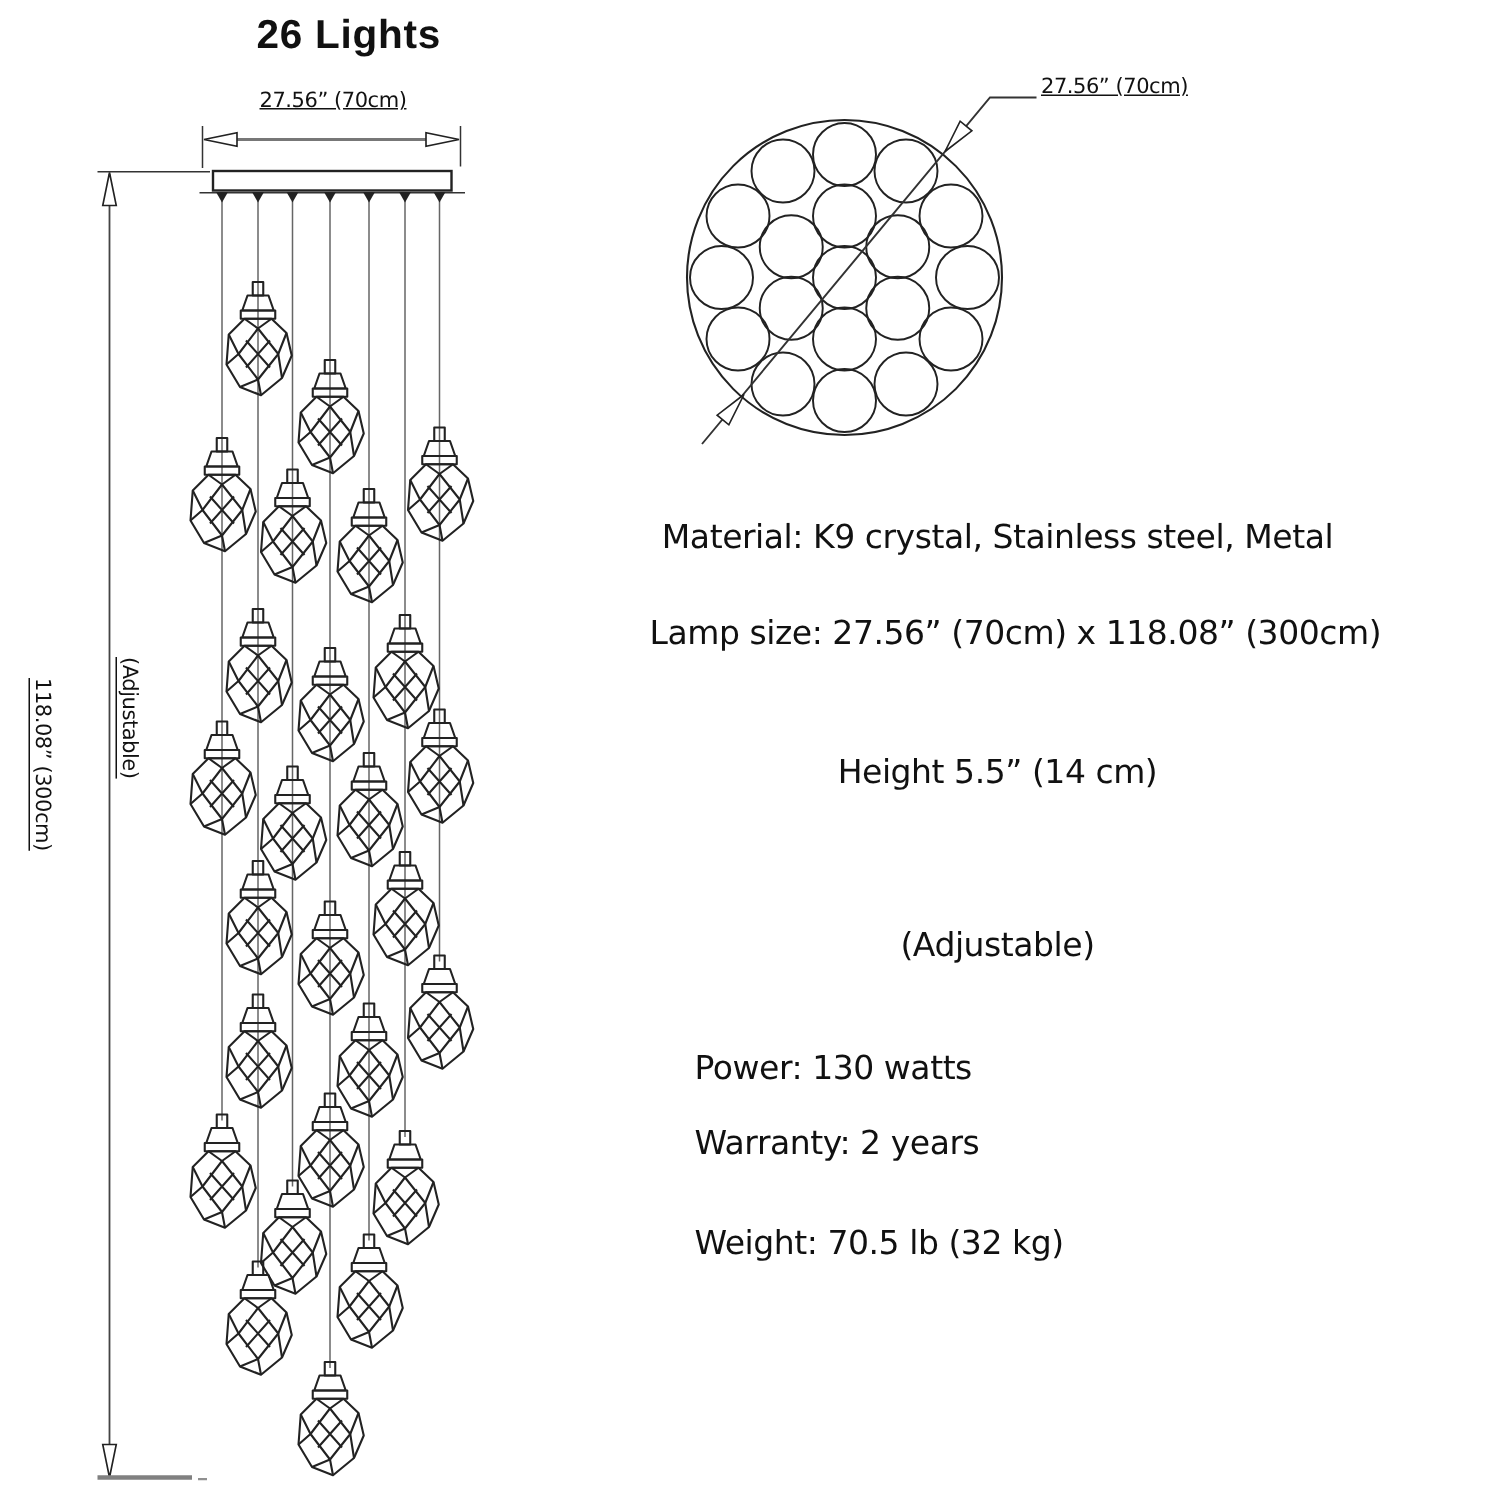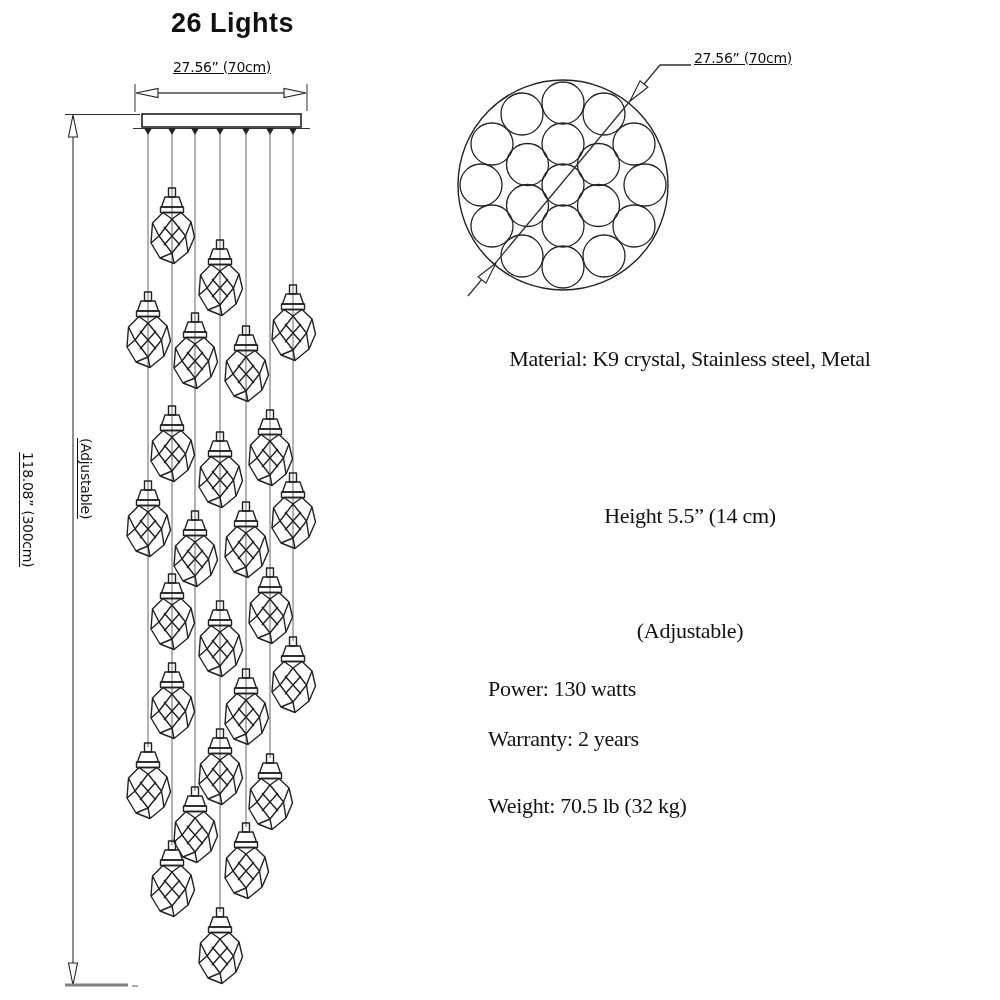--- a/index.html
+++ b/index.html
@@ -21,24 +21,24 @@
   .leader{stroke:#333;stroke-width:1.3;fill:none;}
   
   .title{position:absolute;left:140px;top:8px;width:185px;text-align:center;
          font-family:"Liberation Sans",sans-serif;font-size:27px;font-weight:600;letter-spacing:0.5px;}
   .dim-label{position:absolute;font-size:14px;letter-spacing:-0.3px;white-space:nowrap;text-decoration:underline;}
   .width-label{left:136px;top:59px;width:172px;text-align:center;}
   .v-label{writing-mode:vertical-rl;text-orientation:mixed;}
   .height-label{left:20px;top:452px;}
   .adj-label{left:78px;top:438px;}
   .tv-label{left:694px;top:50px;}
-  .specs{position:absolute;left:458px;top:0;width:464px;height:920px;font-family:Liberation Serif, serif;}
+  .specs{position:absolute;left:433px;top:0;width:464px;height:920px;}
   .spec{position:absolute;left:0;width:464px;font-size:22px;letter-spacing:-0.3px;white-space:nowrap;}
   .c{text-align:center;}
-  .l{text-align:left;padding-left:30px;}
+  .l{text-align:left;padding-left:30px;margin-top:24px;}
   .s0{top:346px;}
   .s1{top:410px;}
   .s2{top:462px;}
   .s3{top:503px;}
   .s4{top:540px;}
   .s5{top:579px;}
   .s6{top:618px;}
   .s7{top:676px;}
   .s8{top:726px;}
   .s9{top:793px;}
@@ -153,19 +153,20 @@
 
   <div class="title">26 Lights</div>
 
   <div class="dim-label width-label">27.56” (70cm)</div>
   <div class="dim-label v-label height-label">118.08” (300cm)</div>
   <div class="dim-label v-label adj-label">(Adjustable)</div>
   <div class="dim-label tv-label">27.56” (70cm)</div>
 
   <div class="specs">
     <div class="spec c s0">Material: K9 crystal, Stainless steel, Metal</div>
+    <div class="spec c s1">Lamp size: 27.56” (70cm) x 118.08” (300cm)</div>
     <div class="spec c s3">Height 5.5” (14 cm)</div>
     <div class="spec c s6">(Adjustable)</div>
     <div class="spec l s7">Power: 130 watts</div>
     <div class="spec l s8">Warranty: 2 years</div>
     <div class="spec l s9">Weight: 70.5 lb (32 kg)</div>
   </div>
 </div>
 
 </body></html>

